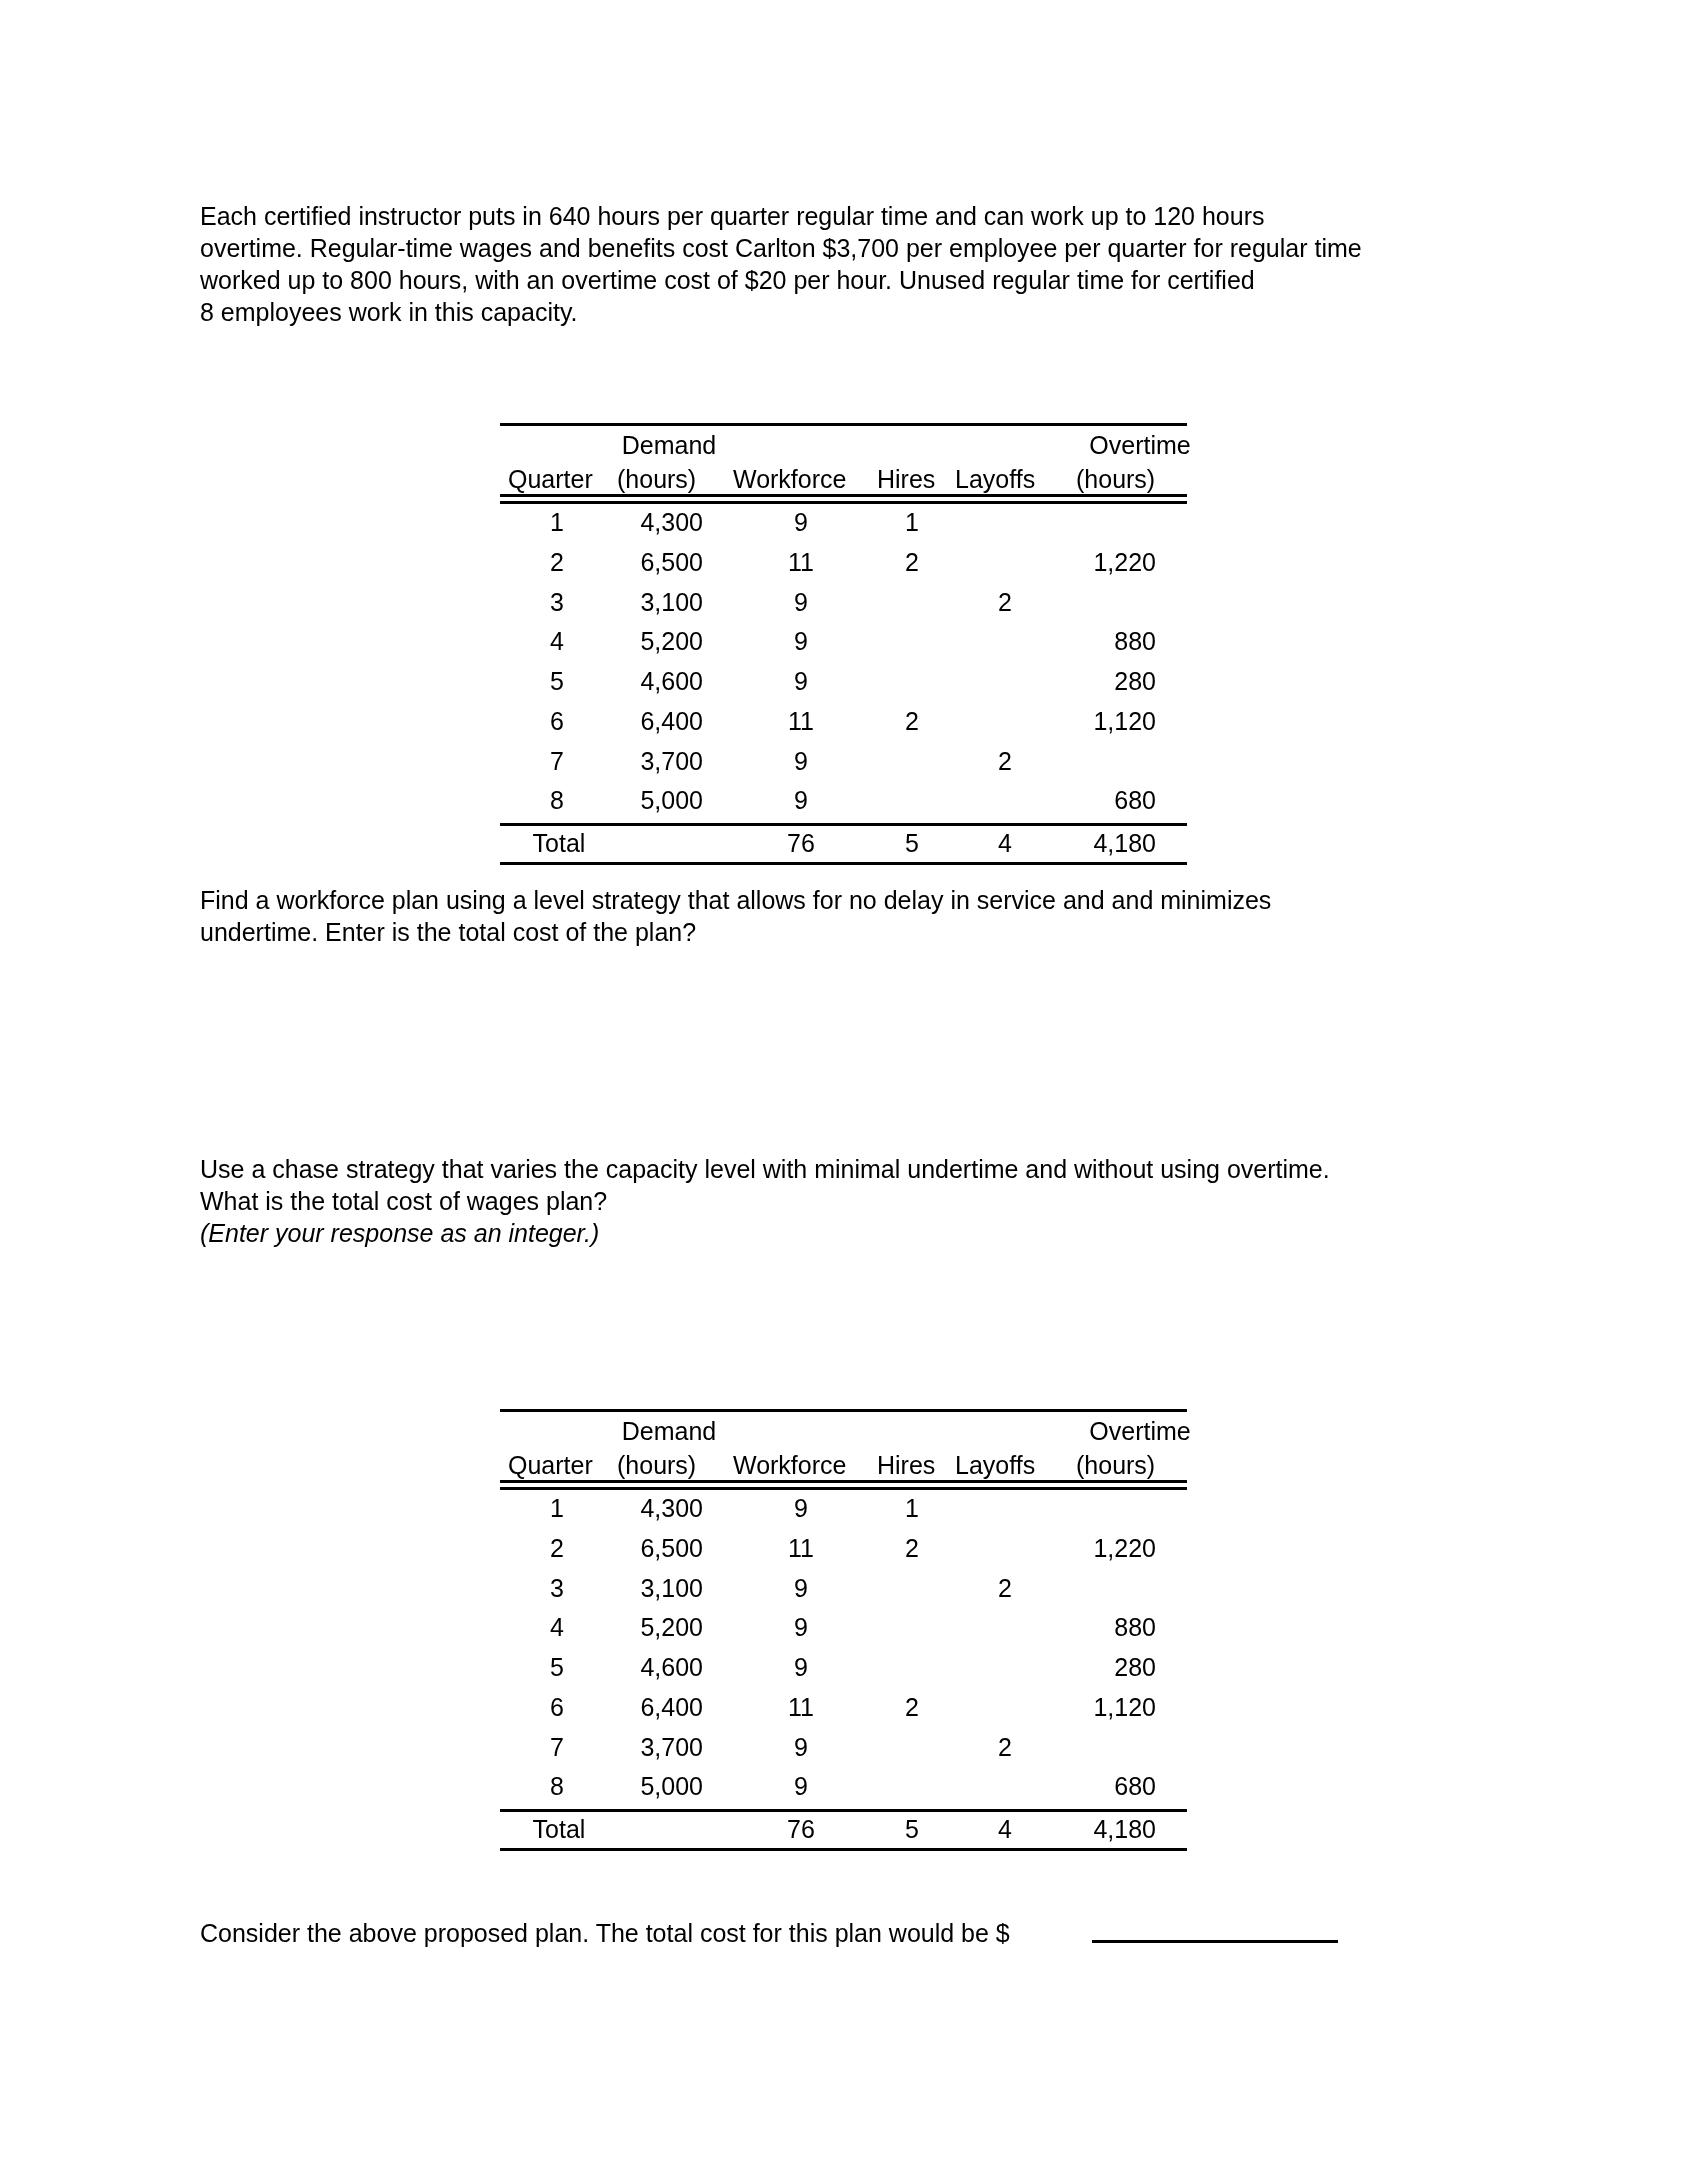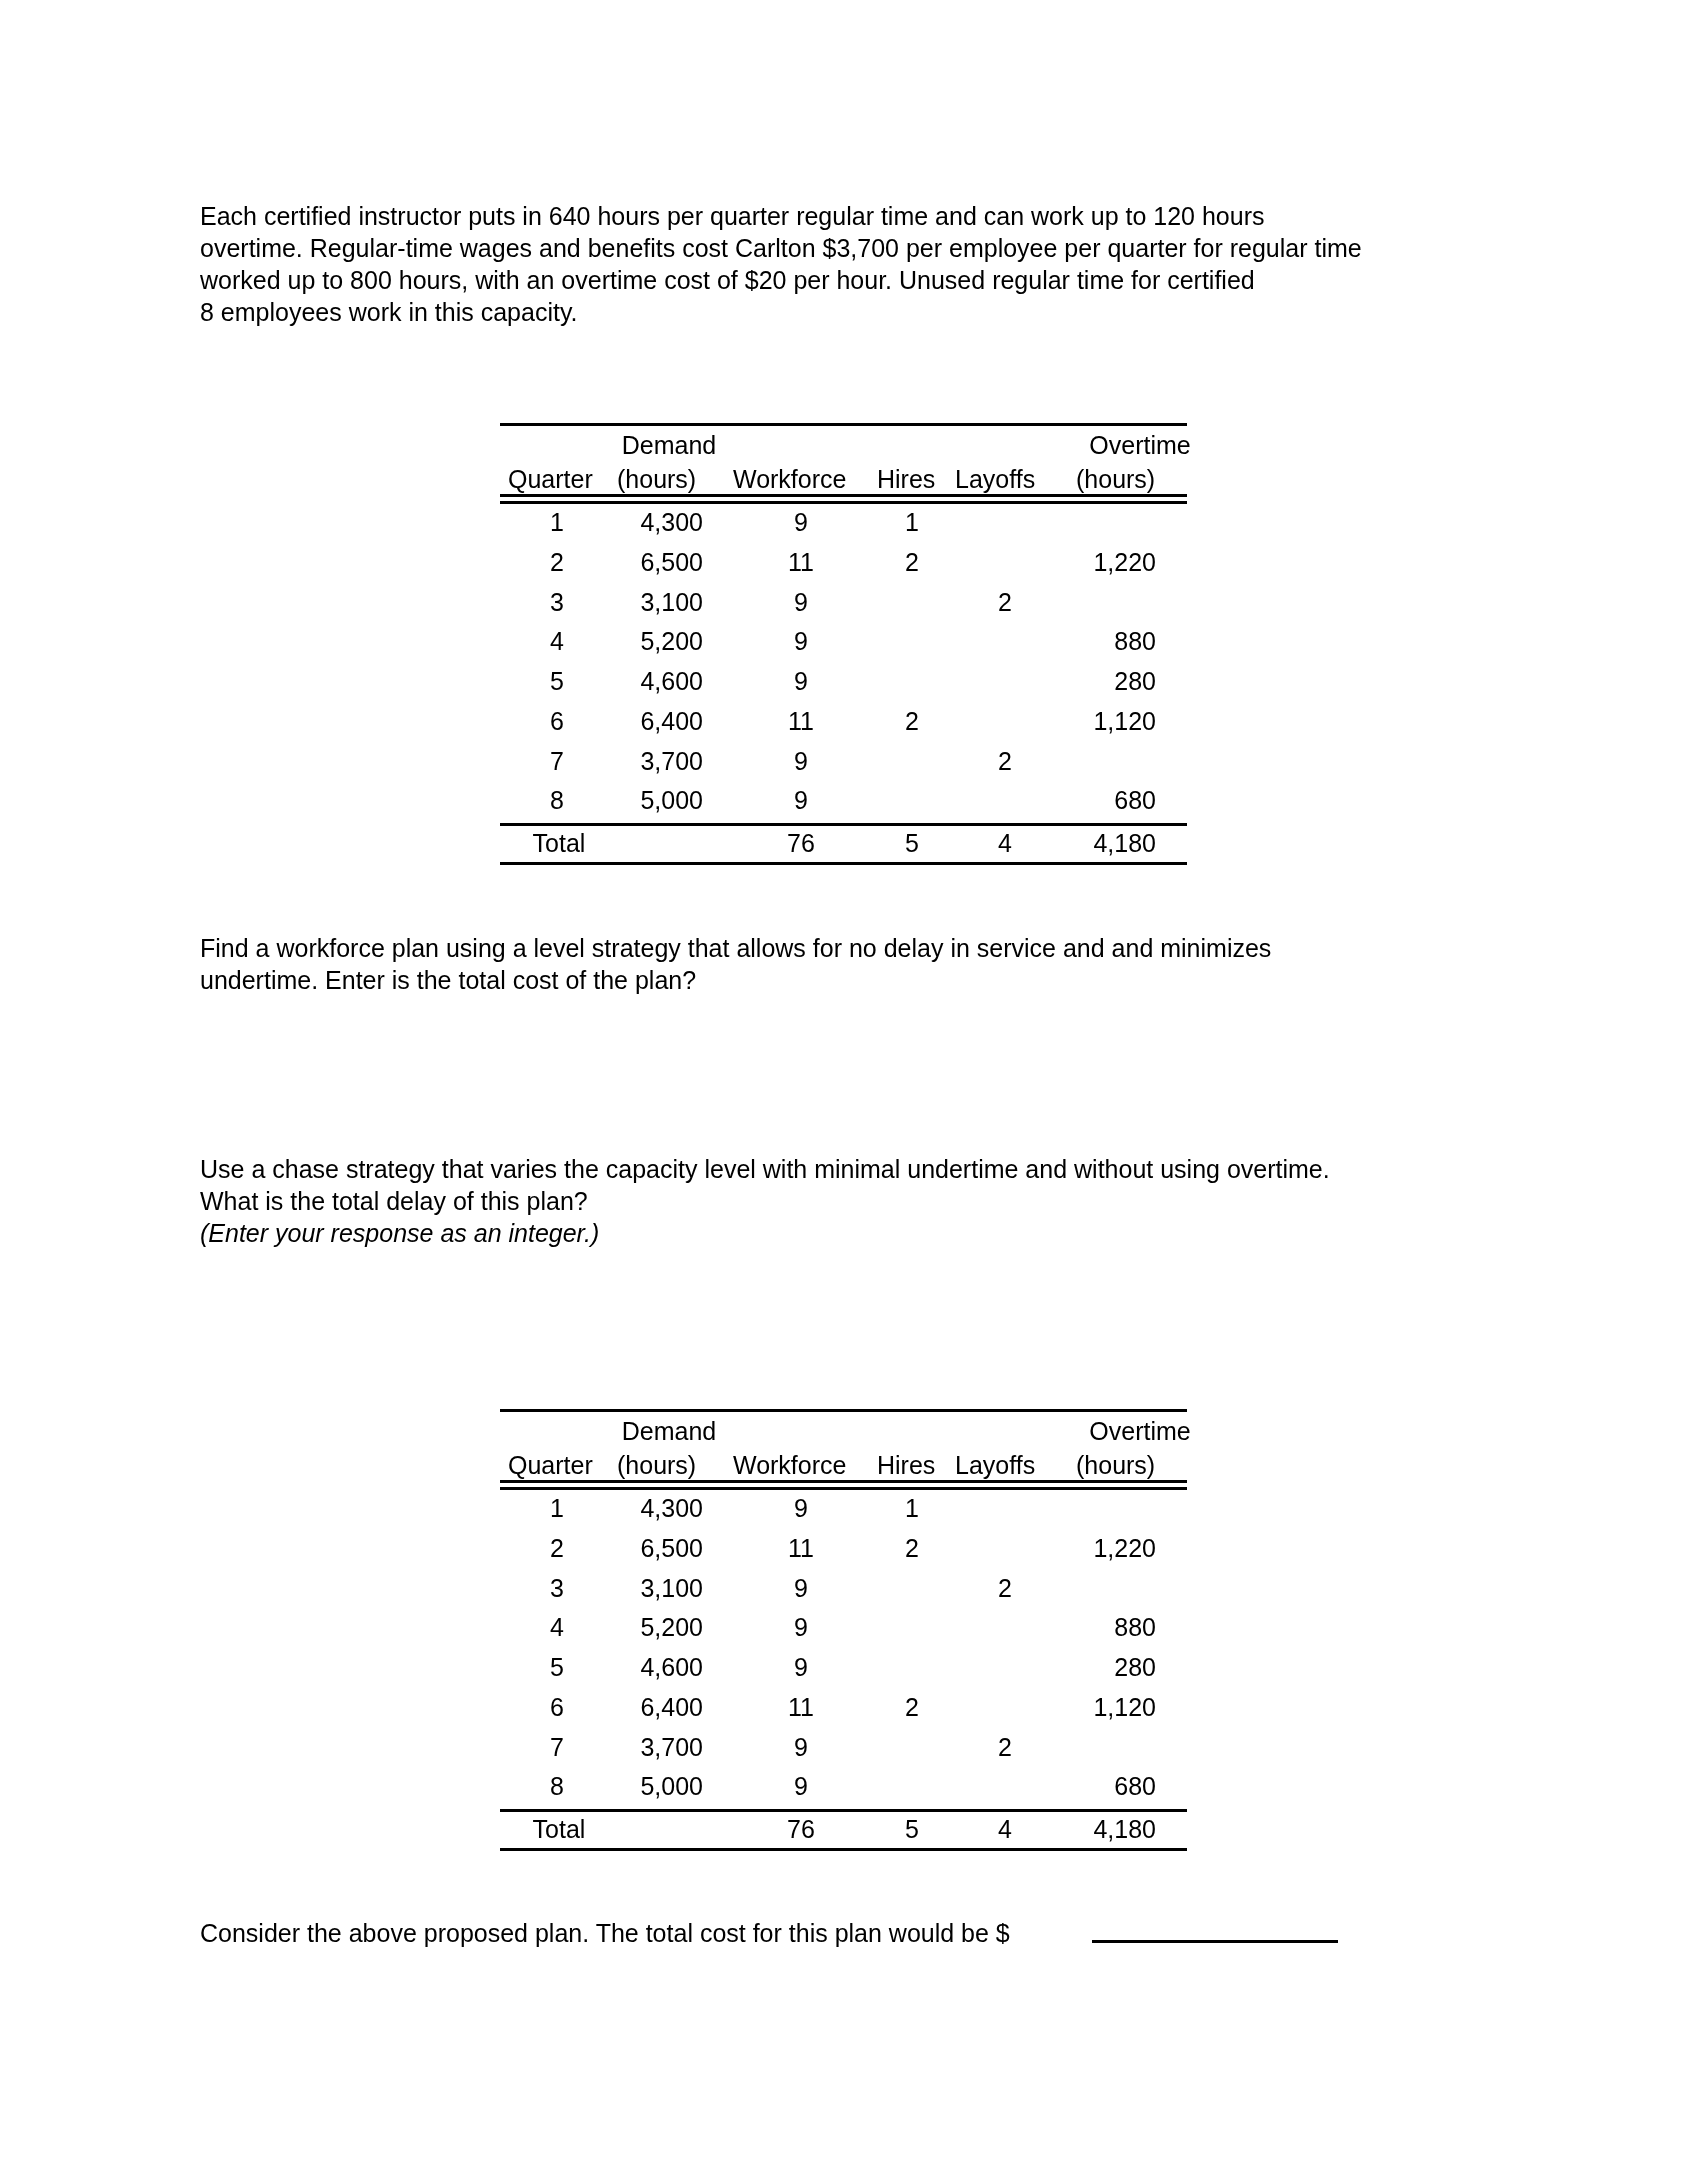--- a/index.html
+++ b/index.html
@@ -90,28 +90,28 @@
     <span class="cell r" style="left: 656px; top: 365px;">680</span>
     <div class="rule" style="top: 400px;"></div>
     <span class="cell c" style="left: 59px; top: 408px;">Total</span>
     <span class="cell c" style="left: 301px; top: 408px;">76</span>
     <span class="cell c" style="left: 412px; top: 408px;">5</span>
     <span class="cell c" style="left: 505px; top: 408px;">4</span>
     <span class="cell r" style="left: 656px; top: 408px;">4,180</span>
     <div class="rule" style="top: 439px;"></div>
   </div>
 
-<div class="para" style="top:932px;">
+<div class="para" style="top:884px;">
   <span class="line">Find a workforce plan using a level strategy that allows for no delay in service and and minimizes</span>
   <span class="line">undertime. Enter is the total cost of the plan?</span>
 </div>
 
 <div class="para" style="top:1153px;">
   <span class="line">Use a chase strategy that varies the capacity level with minimal undertime and without using overtime.</span>
-  <span class="line">What is the total delay of this plan?</span>
+  <span class="line">What is the total cost of wages plan?</span>
   <span class="line italic">(Enter your response as an integer.)</span>
 </div>
 
 <div class="tbl" id="table2" style="top:1409px;">
     <div class="rule" style="top: 0px;"></div>
     <span class="cell hdr c" style="left: 169px; top: 10px;">Demand</span>
     <span class="cell hdr c" style="left: 640px; top: 10px;">Overtime</span>
     <span class="cell hdr" style="left: 8px; top: 44px;">Quarter</span>
     <span class="cell hdr" style="left: 117px; top: 44px;">(hours)</span>
     <span class="cell hdr" style="left: 233px; top: 44px;">Workforce</span>

